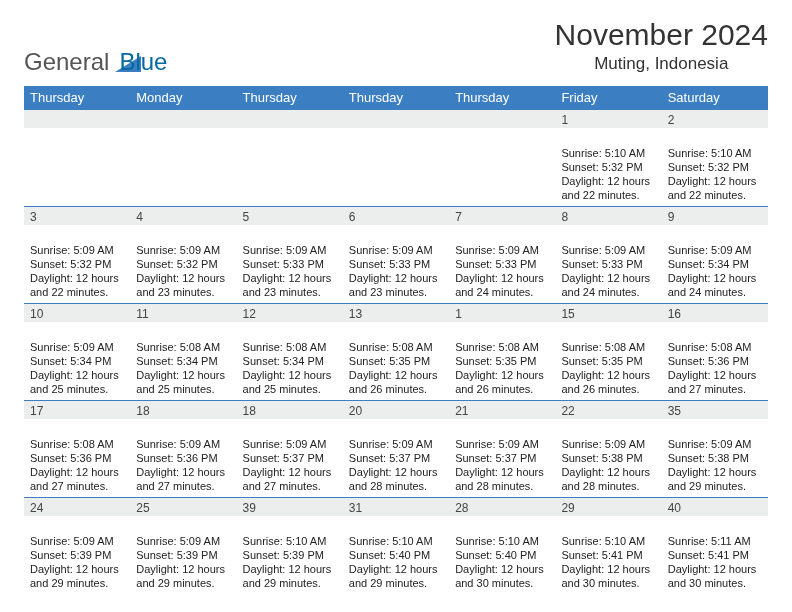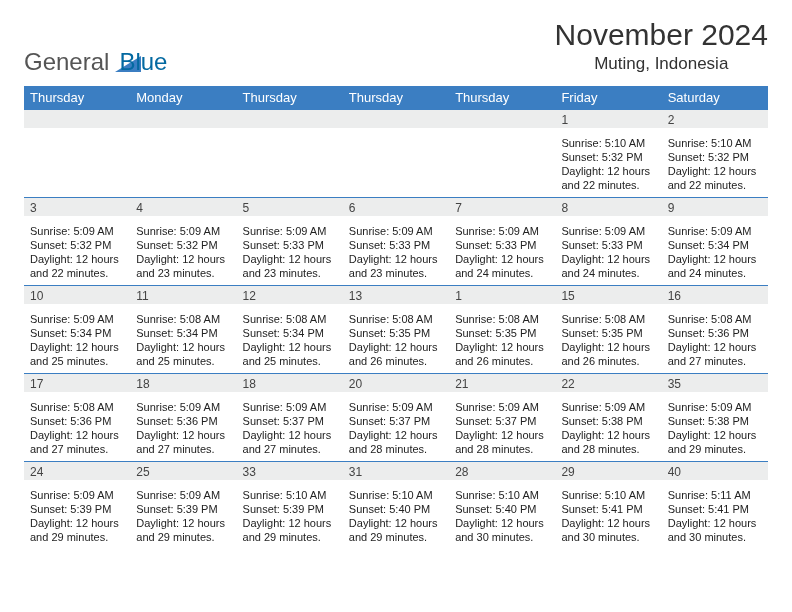--- a/index.html
+++ b/index.html
@@ -53,21 +53,21 @@
   }
   .daynum-row {
     background: #eceded;
     font-size: 12px;
     color: #444;
     padding: 2px 6px;
     line-height: 16px;
     height: 18px;
   }
   .cell-body {
-    padding: 8px 6px 4px 6px;
+    padding: 18px 6px 4px 6px;
     line-height: 14px;
   }
   .empty .daynum-row { background: #eceded; }
 </style>
 </head>
 <body>
 
 <div class="page">
   <div class="header">
     <div class="logo">
@@ -221,21 +221,21 @@
         <tr>
           <td>
             <div class="daynum-row">24</div>
             <div class="cell-body">Sunrise: 5:09 AM<br>Sunset: 5:39 PM<br>Daylight: 12 hours and 29 minutes.</div>
           </td>
           <td>
             <div class="daynum-row">25</div>
             <div class="cell-body">Sunrise: 5:09 AM<br>Sunset: 5:39 PM<br>Daylight: 12 hours and 29 minutes.</div>
           </td>
           <td>
-            <div class="daynum-row">33</div>
+            <div class="daynum-row">39</div>
             <div class="cell-body">Sunrise: 5:10 AM<br>Sunset: 5:39 PM<br>Daylight: 12 hours and 29 minutes.</div>
           </td>
           <td>
             <div class="daynum-row">31</div>
             <div class="cell-body">Sunrise: 5:10 AM<br>Sunset: 5:40 PM<br>Daylight: 12 hours and 29 minutes.</div>
           </td>
           <td>
             <div class="daynum-row">28</div>
             <div class="cell-body">Sunrise: 5:10 AM<br>Sunset: 5:40 PM<br>Daylight: 12 hours and 30 minutes.</div>
           </td>

